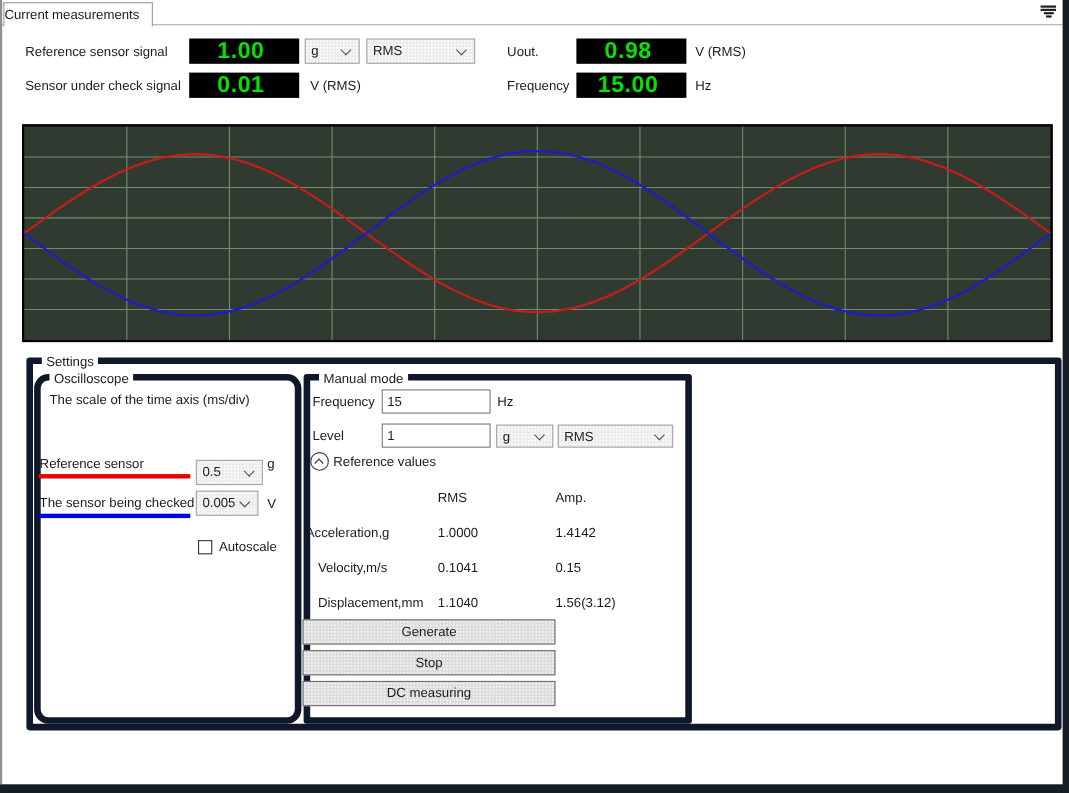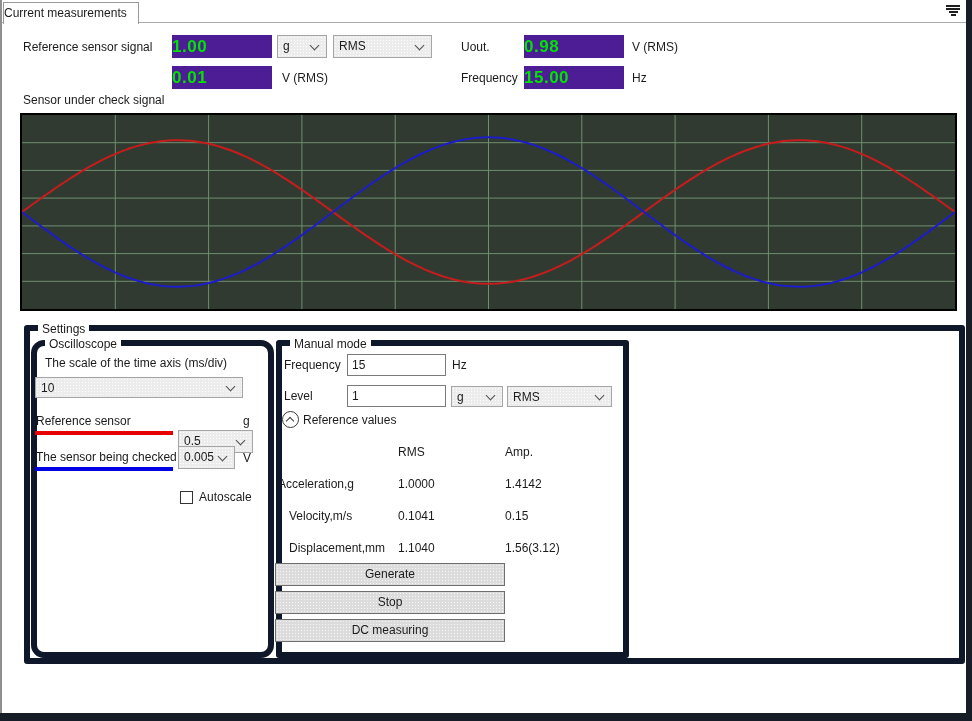--- a/index.html
+++ b/index.html
@@ -12,22 +12,22 @@
   .left-edge{left:0;top:0;width:2px;height:713px;background:#8f8f8f;}
   .bottom-bar{left:0;top:713px;width:972px;height:8px;background:#161d27;}
   .right-bar{left:966px;top:0;width:6px;height:721px;background:#161d27;}
   
   .tab{left:3px;top:2px;width:134px;height:21px;background:#fff;border:1px solid #9a9a9a;border-bottom:none;
        line-height:20px;z-index:2;}
   .tabline{left:2px;top:22px;width:964px;height:1px;background:#ababab;}
   .dockicon{left:945px;top:5px;width:16px;height:13px;display:flex;flex-direction:column;align-items:center;cursor:pointer;}
   .dockicon div{background:#1f1f1f;height:2px;margin-bottom:1px;}
   
-  .disp{position:absolute;width:100px;height:23px;background:#4c1d95;color:#00e400;font-weight:bold;font-size:17px;
-        text-align:left;line-height:23px;padding-right:6px;box-sizing:border-box;letter-spacing:0.5px;}
+  .disp{position:absolute;width:100px;height:23px;background:#000000;color:#00e400;font-weight:bold;font-size:21px;
+        text-align:center;line-height:23px;padding-right:6px;box-sizing:border-box;letter-spacing:0.5px;}
   
   .combo{position:absolute;box-sizing:border-box;border:1px solid #a6a6a6;background-color:#ececec;
          background-image:radial-gradient(#ffffff 25%, rgba(255,255,255,0) 26%);background-size:3px 3px;
          line-height:20px;padding-left:5px;cursor:default;}
   .combo .chev{position:absolute;right:8px;top:50%;width:6px;height:6px;margin-top:-5px;
          border-right:1px solid #505050;border-bottom:1px solid #505050;transform:rotate(45deg);}
   
   .tin{position:absolute;box-sizing:border-box;border:1px solid #7a7a7a;background:#fff;font-family:inherit;
        font-size:12px;padding:0 4px;color:#1b1b1b;outline:none;}
   
@@ -68,21 +68,21 @@
     <span class="chev"></span>
   </div>
   <div class="combo" style="left:333px;top:35px;width:99px;height:23px;">
     <span>RMS</span>
     <span class="chev"></span>
   </div>
   <div class="lbl vc" style="left:461px;top:35px;height:23px;">Uout.</div>
   <div class="disp" style="left:524px;top:35px;">0.98</div>
   <div class="lbl vc" style="left:632px;top:35px;height:23px;">V (RMS)</div>
 
-  <div class="lbl vc" style="left:23px;top:66px;height:23px;margin-top:22px;">Sensor under check signal</div>
+  <div class="lbl vc" style="left:23px;top:66px;height:23px;">Sensor under check signal</div>
   <div class="disp" style="left:172px;top:66px;">0.01</div>
   <div class="lbl vc" style="left:282px;top:66px;height:23px;">V (RMS)</div>
   <div class="lbl vc" style="left:461px;top:66px;height:23px;">Frequency</div>
   <div class="disp" style="left:524px;top:66px;">15.00</div>
   <div class="lbl vc" style="left:632px;top:66px;height:23px;">Hz</div>
 
   <div id="scope" class="abs" style="background: rgb(49, 58, 49);">
     <svg id="scope-svg" viewBox="0 0 933 194">
         <line x1="93.3" y1="0" x2="93.3" y2="194" stroke="#6e8e6e" stroke-width="1"></line>
         <line x1="186.6" y1="0" x2="186.6" y2="194" stroke="#6e8e6e" stroke-width="1"></line>
@@ -105,28 +105,24 @@
   </div>
 
   <div class="grp" style="left:24px;top:325px;width:929px;height:327px;">
     <span>Settings</span>
   </div>
 
   <div class="grp" style="left:31px;top:340px;width:231px;height:306px;border-radius:13px;">
     <span>Oscilloscope</span>
   </div>
   <div class="lbl" style="left:45px;top:356px;">The scale of the time axis  (ms/div)</div>
-  <div class="combo" style="left:35px;top:377px;width:208px;height:21px;">
-    <span>10</span>
-    <span class="chev"></span>
-  </div>
 
   <div class="lbl" style="left:36px;top:414px;">Reference sensor</div>
   <div class="ubar" style="left:35px;top:431px;background:#e60000;"></div>
-  <div class="combo" style="left:178px;top:430px;width:75px;height:23px;">
+  <div class="combo" style="left:178px;top:418px;width:61px;height:23px;">
     <span>0.5</span>
     <span class="chev"></span>
   </div>
   <div class="lbl vc" style="left:243px;top:409px;height:23px;">g</div>
 
   <div class="lbl" style="left:36px;top:450px;">The sensor being checked</div>
   <div class="ubar" style="left:35px;top:467px;background:#0000e6;"></div>
   <div class="combo" style="left:178px;top:446px;width:57px;height:23px;">
     <span>0.005</span>
     <span class="chev"></span>

